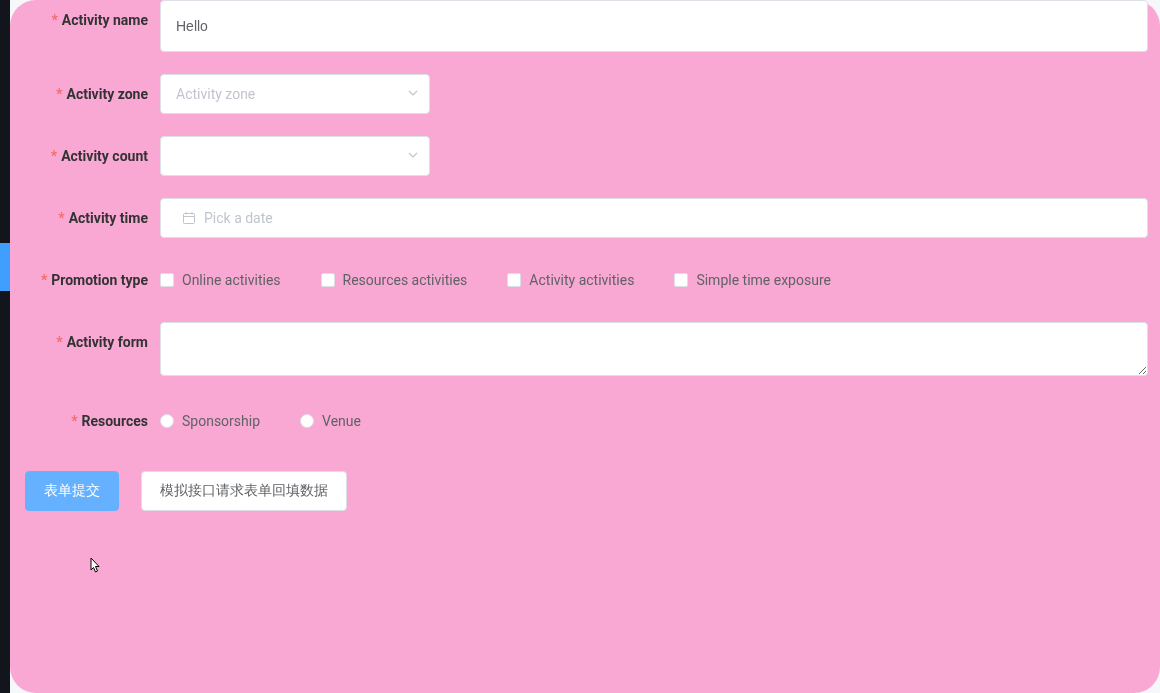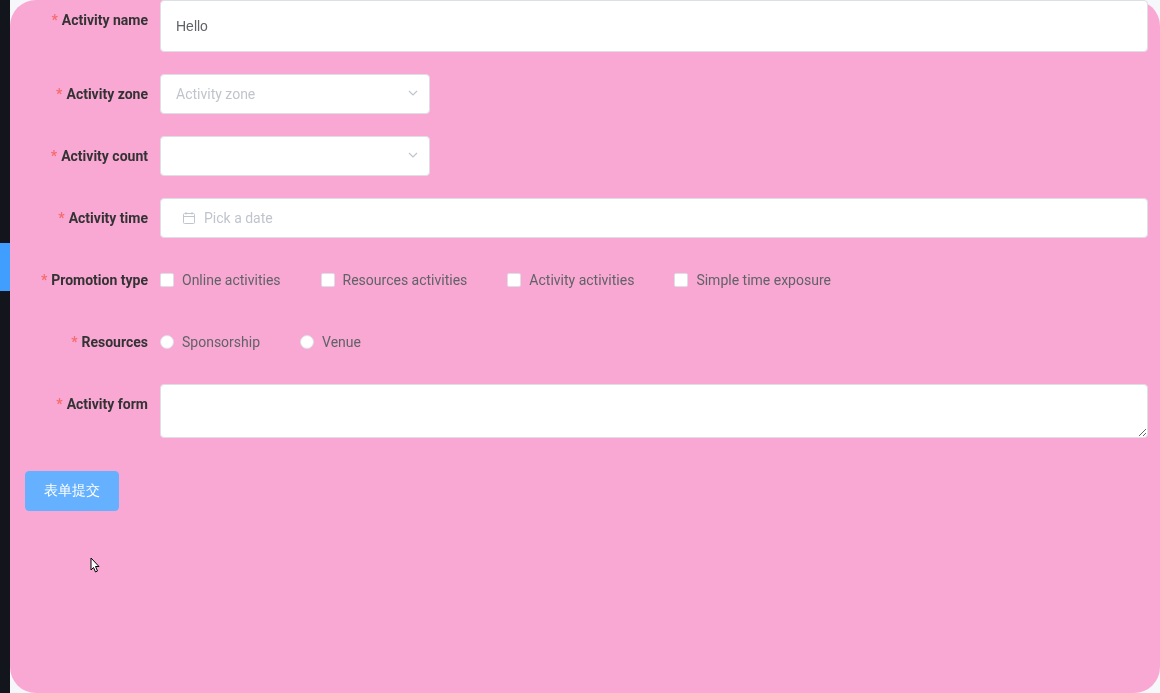--- a/index.html
+++ b/index.html
@@ -335,44 +335,45 @@
         </label>
         <label class="checkbox-item">
           <span class="checkbox-box"></span>
           <span class="checkbox-label">Simple time exposure</span>
         </label>
       </div>
     </div>
   </div>
 
   <div class="form-item">
+    <label class="form-label required">Activity form</label>
+    <div class="form-content">
+      <textarea class="textarea" style=""></textarea>
+    </div>
+  </div>
+
+  <div class="form-item">
     <label class="form-label required">Resources</label>
     <div class="form-content">
       <div class="radio-group">
         <label class="radio-item">
           <span class="radio-circle"></span>
           <span class="radio-label">Sponsorship</span>
         </label>
         <label class="radio-item">
           <span class="radio-circle"></span>
           <span class="radio-label">Venue</span>
         </label>
       </div>
     </div>
   </div>
 
-  <div class="form-item">
-    <label class="form-label required">Activity form</label>
-    <div class="form-content">
-      <textarea class="textarea" style=""></textarea>
-    </div>
-  </div>
-
   <div class="button-row">
     <button class="btn btn-primary">表单提交</button>
+    <button class="btn">模拟接口请求表单回填数据</button>
   </div>
 
 </div>
 
 <div class="cursor-pointer">
   <svg width="18" height="22" viewBox="0 0 18 22">
     <path d="M5 2 L5 14 L7.5 11.5 L9.5 16 L11.5 15 L9.5 10.5 L13 10.5 Z" fill="#fff" stroke="#000" stroke-width="1"></path>
   </svg>
 </div>
 

